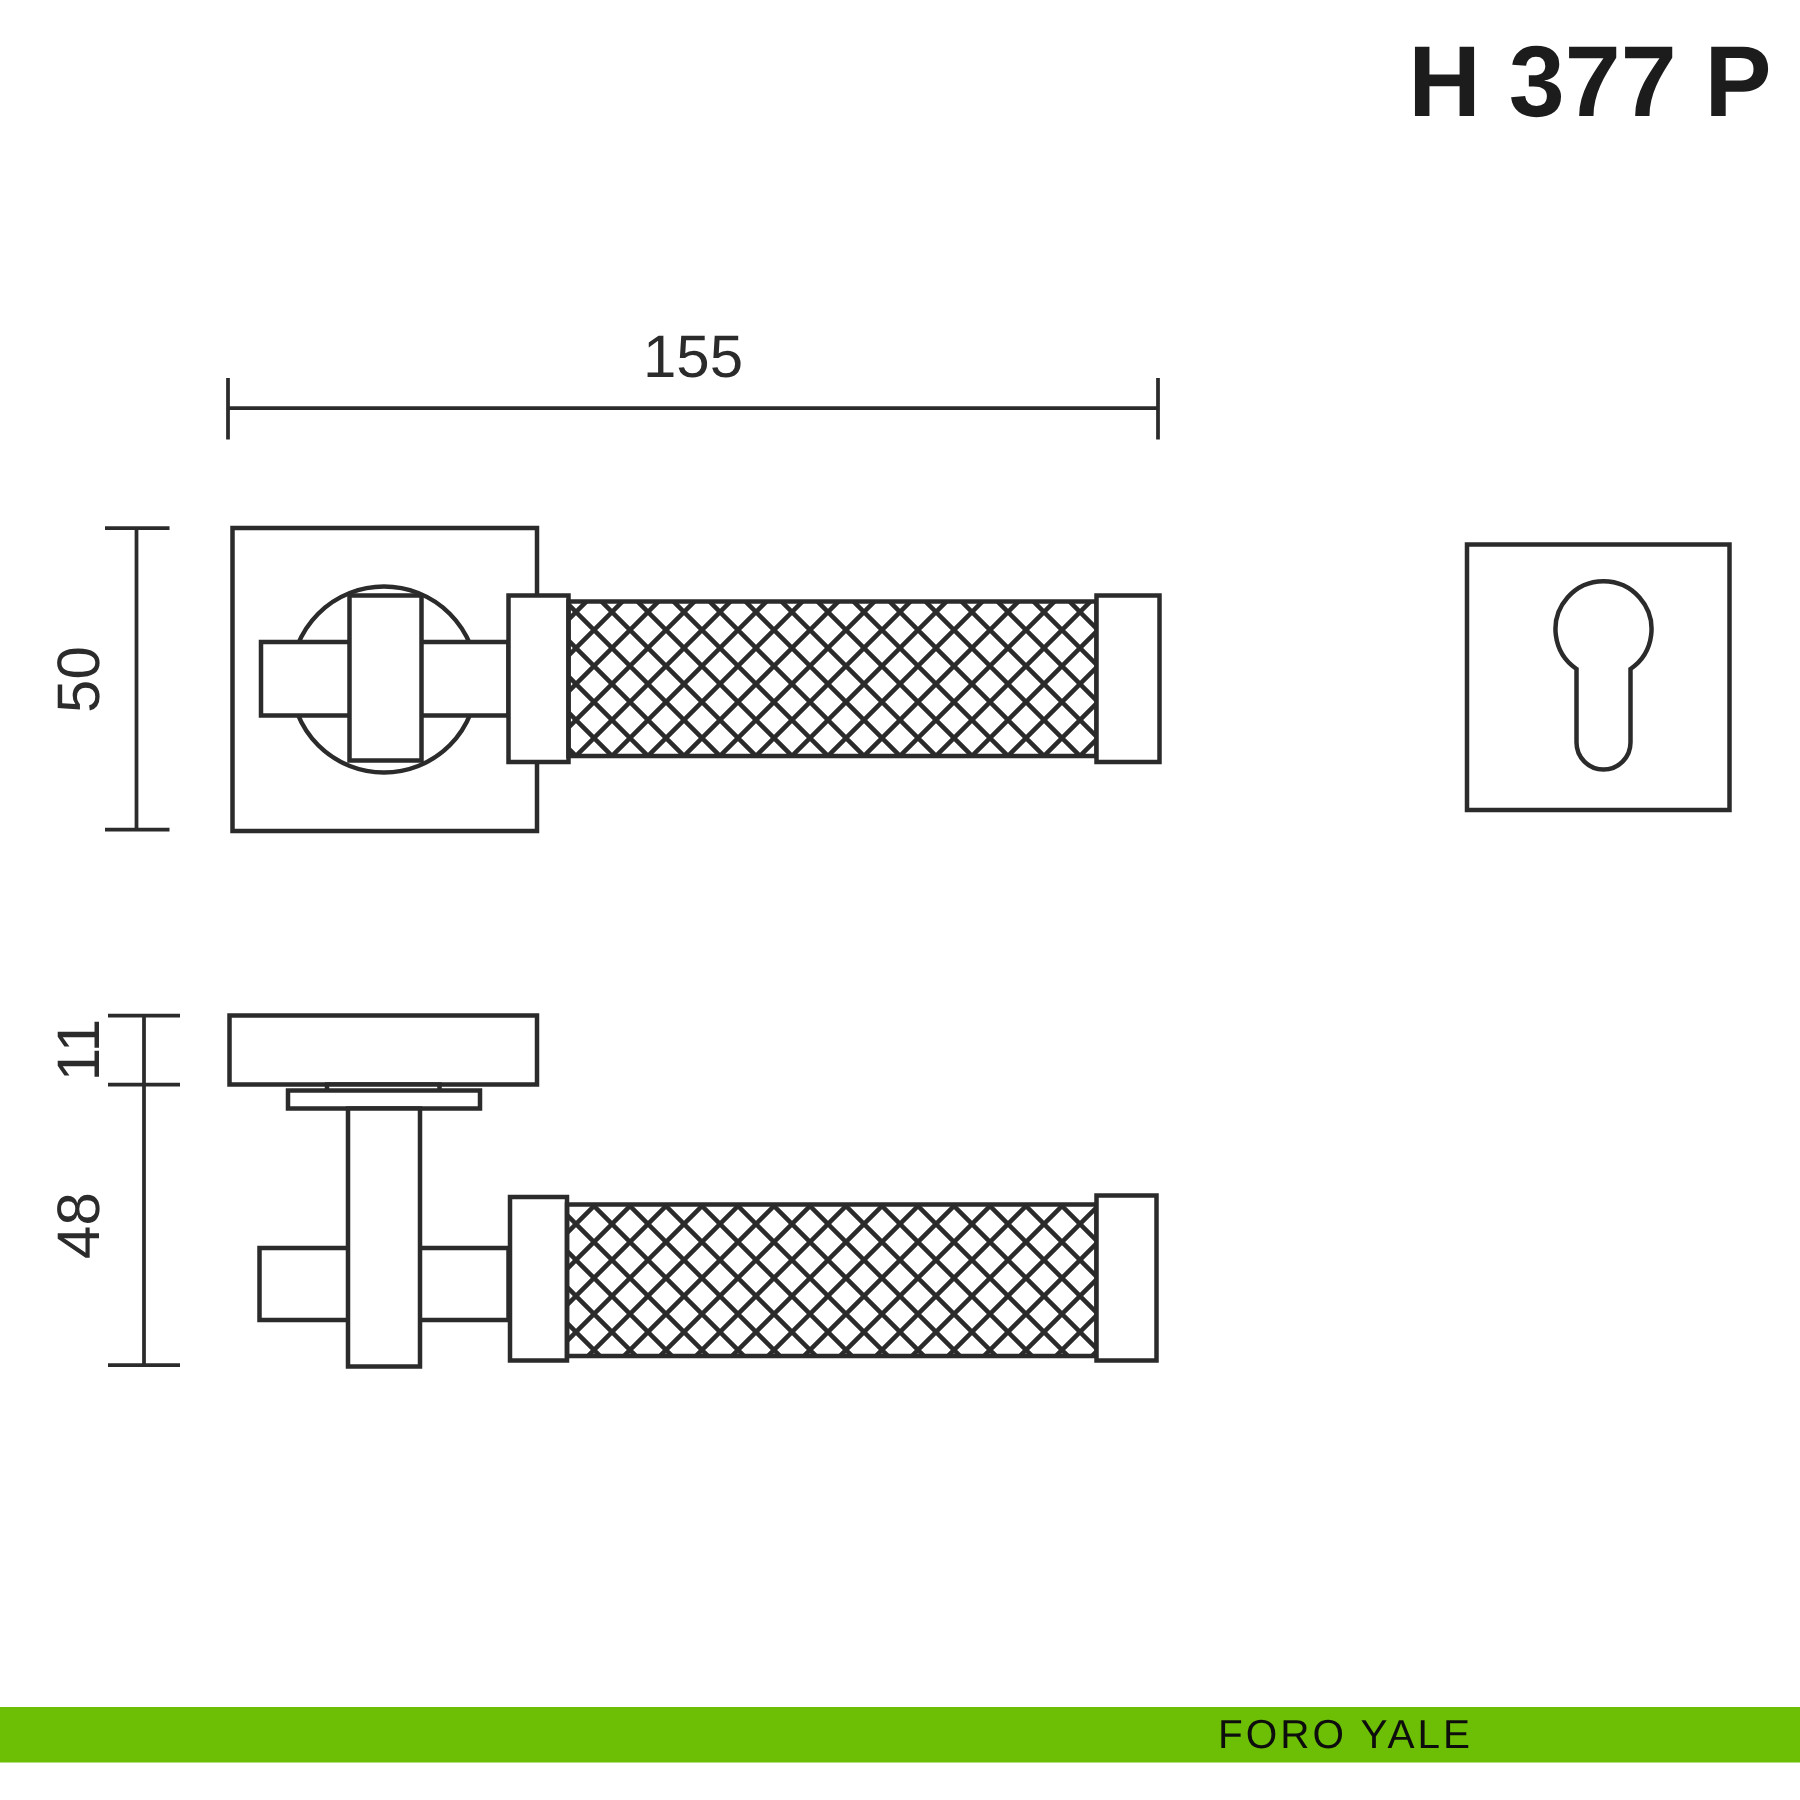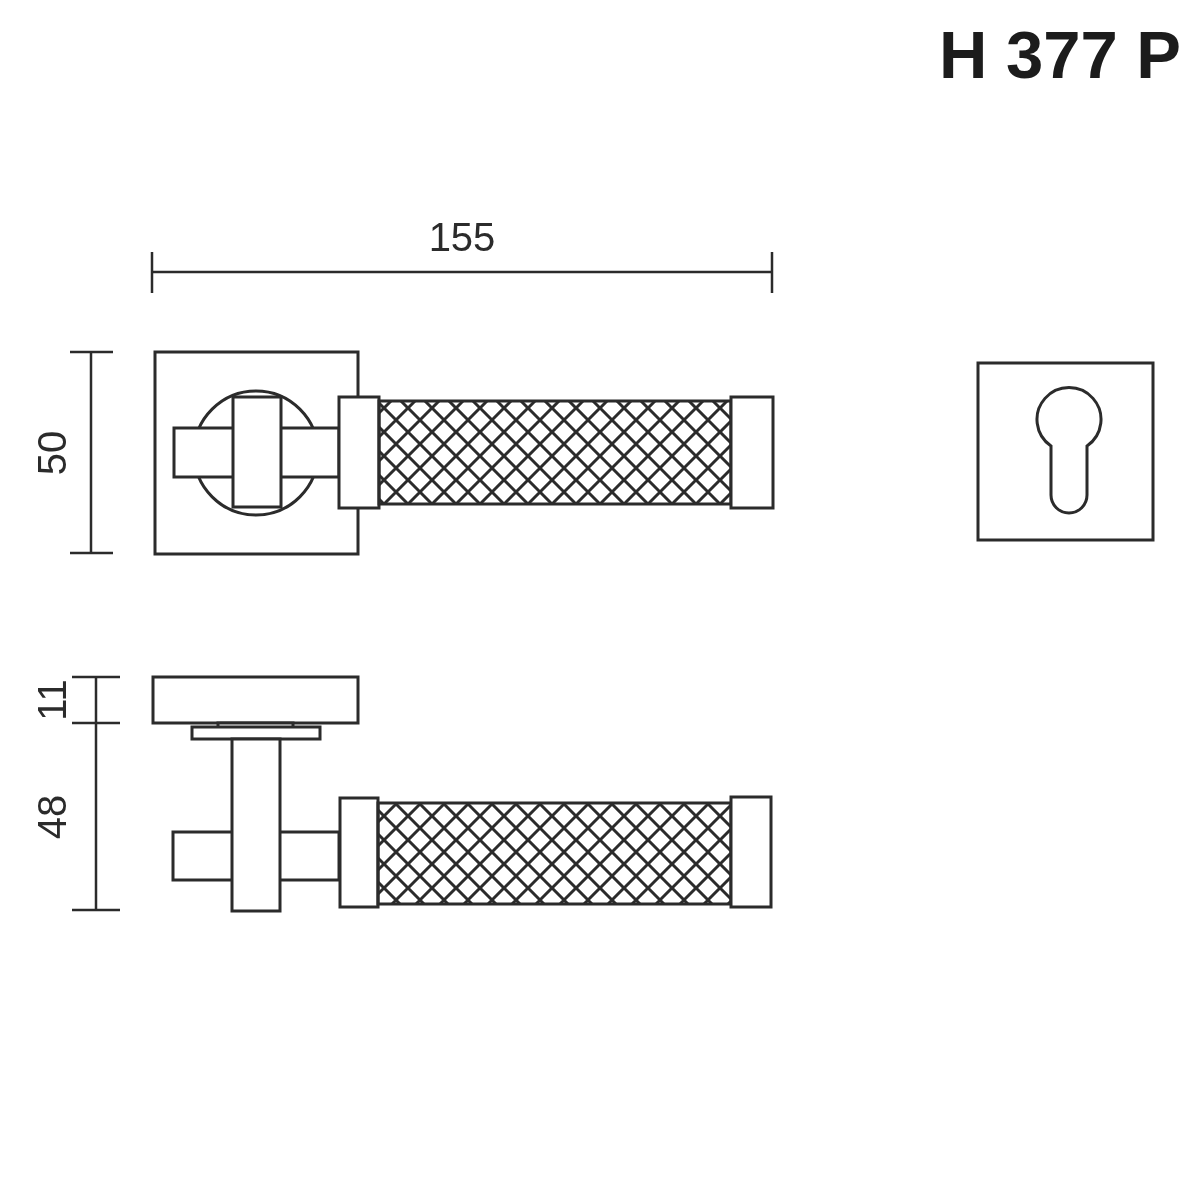--- a/index.html
+++ b/index.html
@@ -129,14 +129,17 @@
       <rect class="shape" x="218" y="723" width="75" height="5"></rect>
       <rect class="shape" x="192" y="727" width="128" height="12"></rect>
       <rect class="shape" x="173" y="832" width="166" height="48"></rect>
       <rect class="shape" x="232" y="739" width="48" height="172"></rect>
       <rect class="shape" x="340" y="798" width="38" height="109"></rect>
       <rect class="knurl-rect" x="378" y="803" width="353" height="101"></rect>
       <rect class="shape" x="731" y="797" width="40" height="110"></rect>
     </g>
   </svg>
 
+  <div class="footer-bar">
+    <span class="footer-text">FORO YALE</span>
+  </div>
 
 </div>
 
 </body></html>

